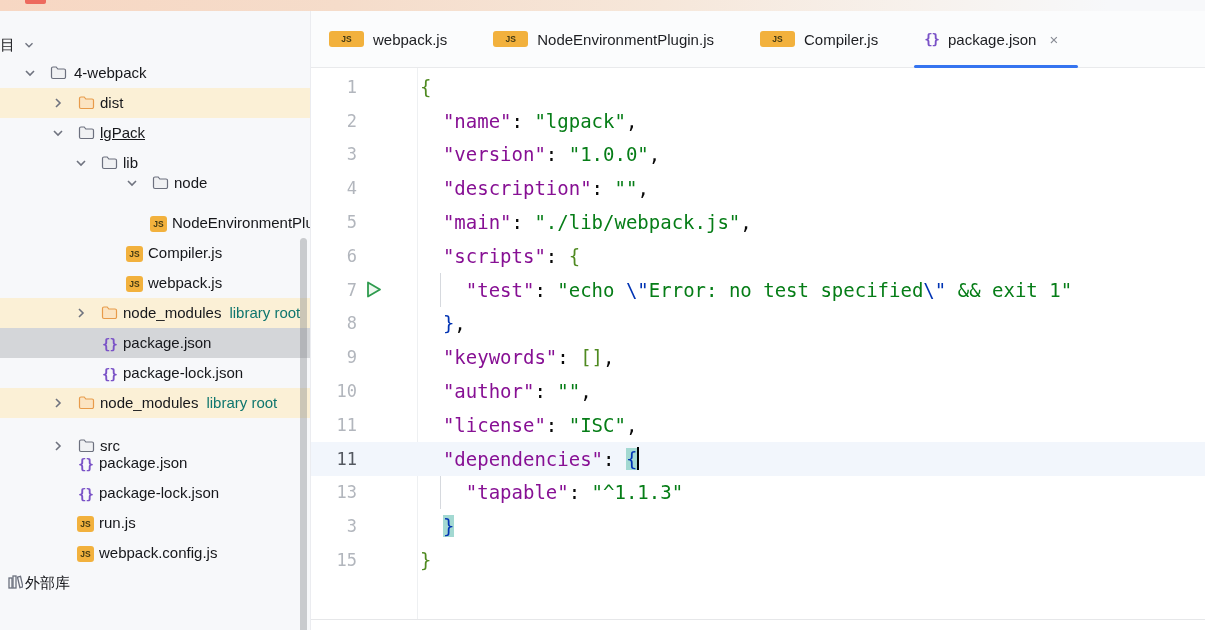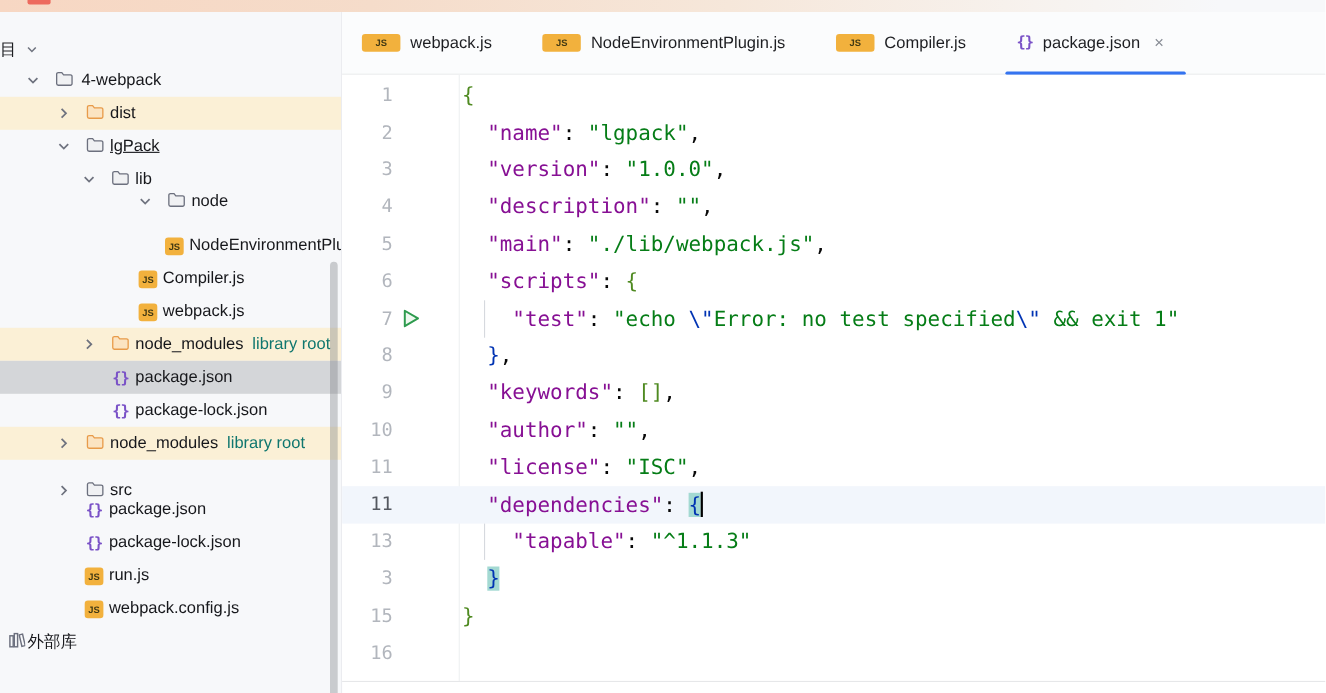--- a/index.html
+++ b/index.html
@@ -322,21 +322,17 @@
           <div class="code"><span class="tok key">    "tapable"</span><span class="tok pun">: </span><span class="tok str">"^1.1.3"</span></div>
         </div>
         <div class="line">
           <div class="lnum">3</div>
           <div class="code"><span class="tok pun">  </span><span class="tok bb hl">}</span></div>
         </div>
         <div class="line">
           <div class="lnum">15</div>
           <div class="code"><span class="tok bg">}</span></div>
         </div>
-        <div class="line">
-          <div class="lnum">16</div>
-          <div class="code"></div>
-        </div>
       </div>
   </div>
   <div class="editor-bottom-line"></div>
 
 </div>
 
 </body></html>

